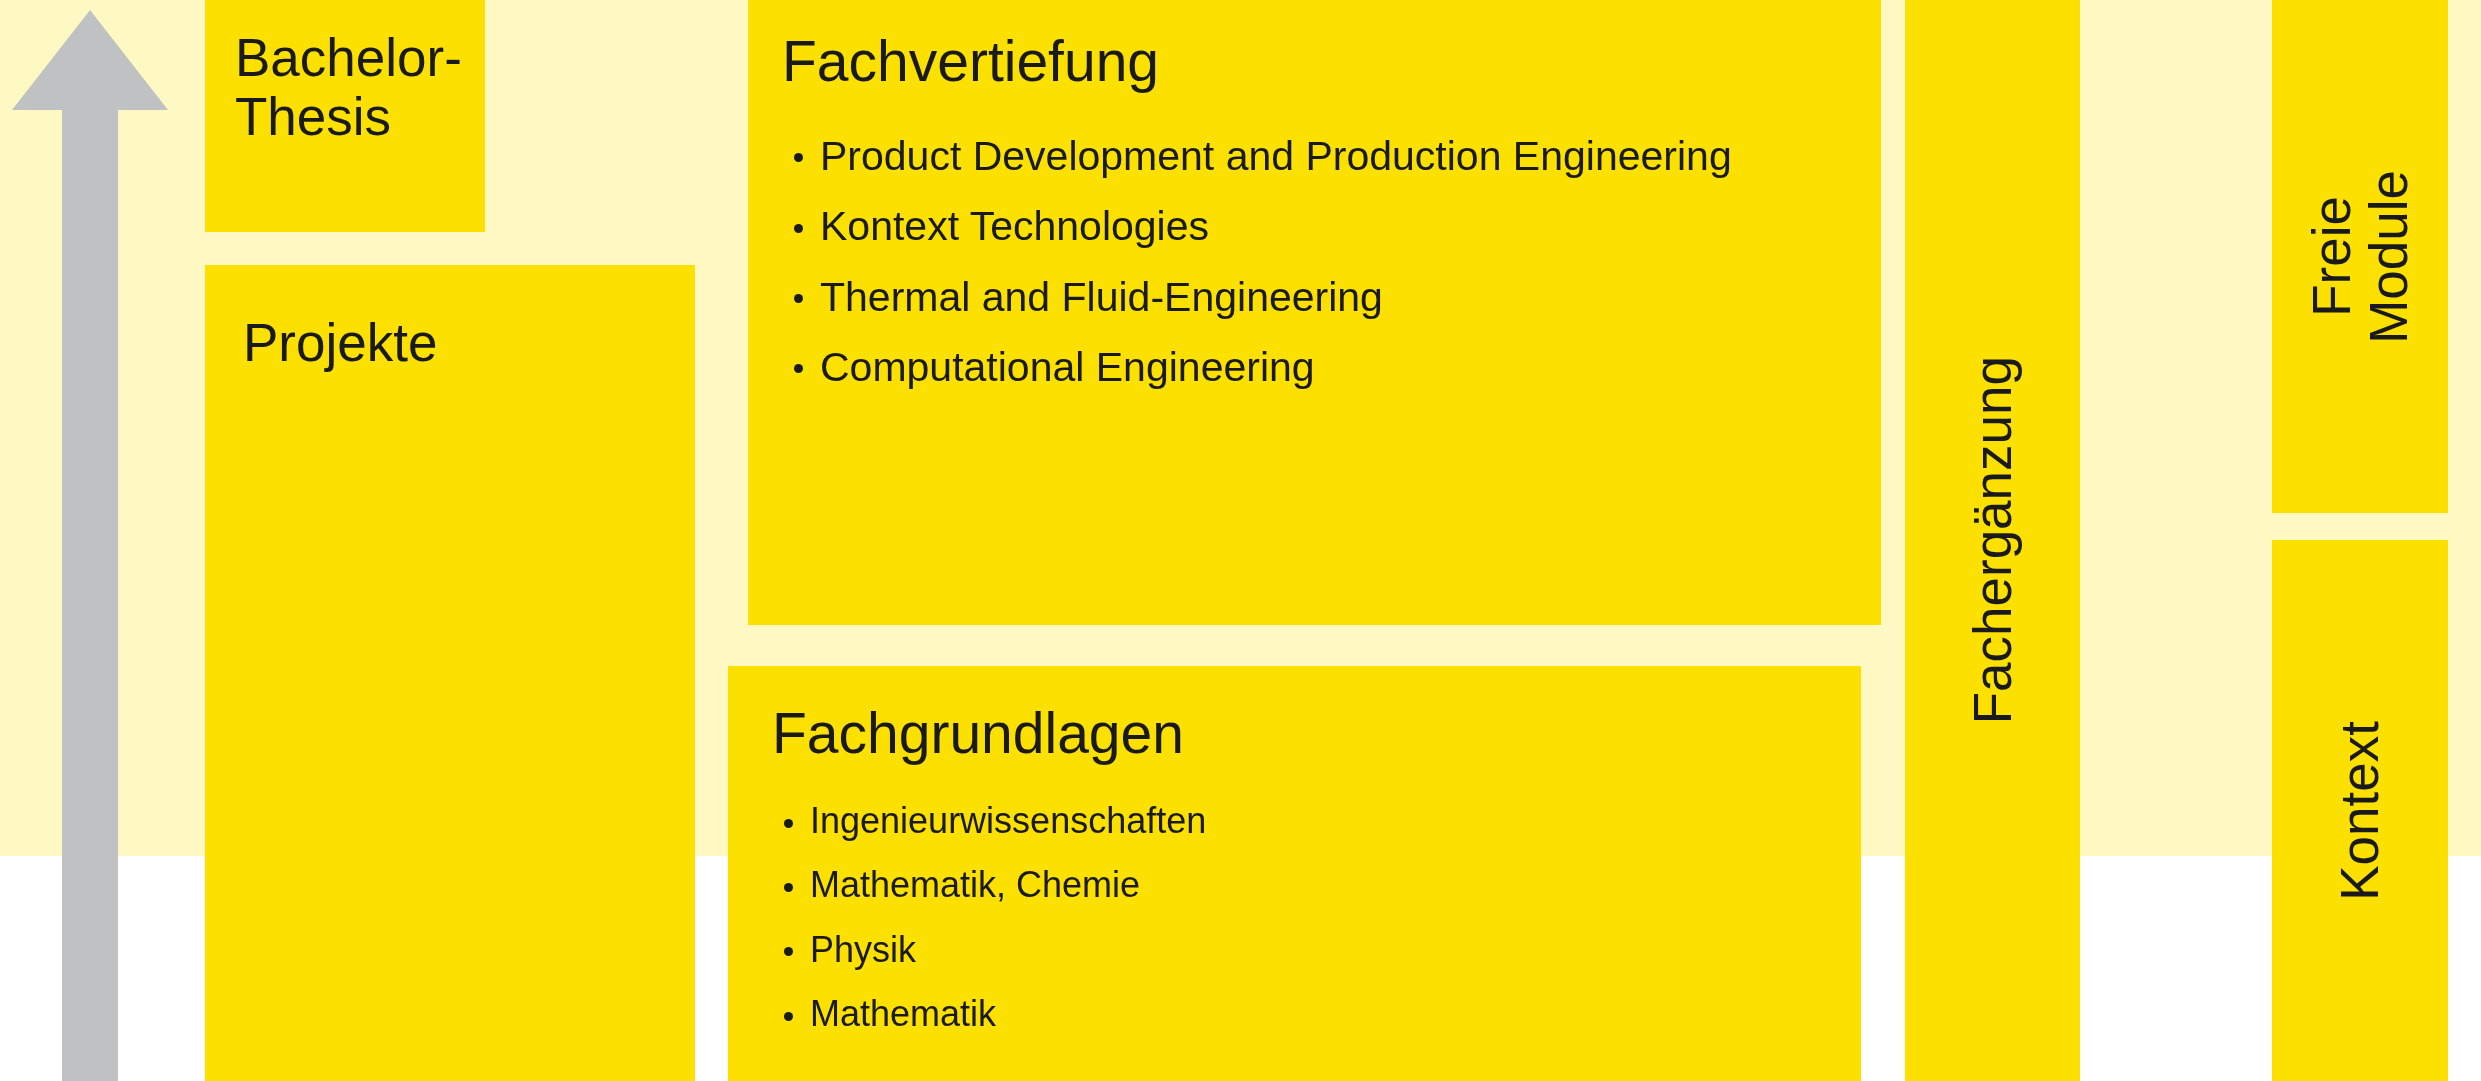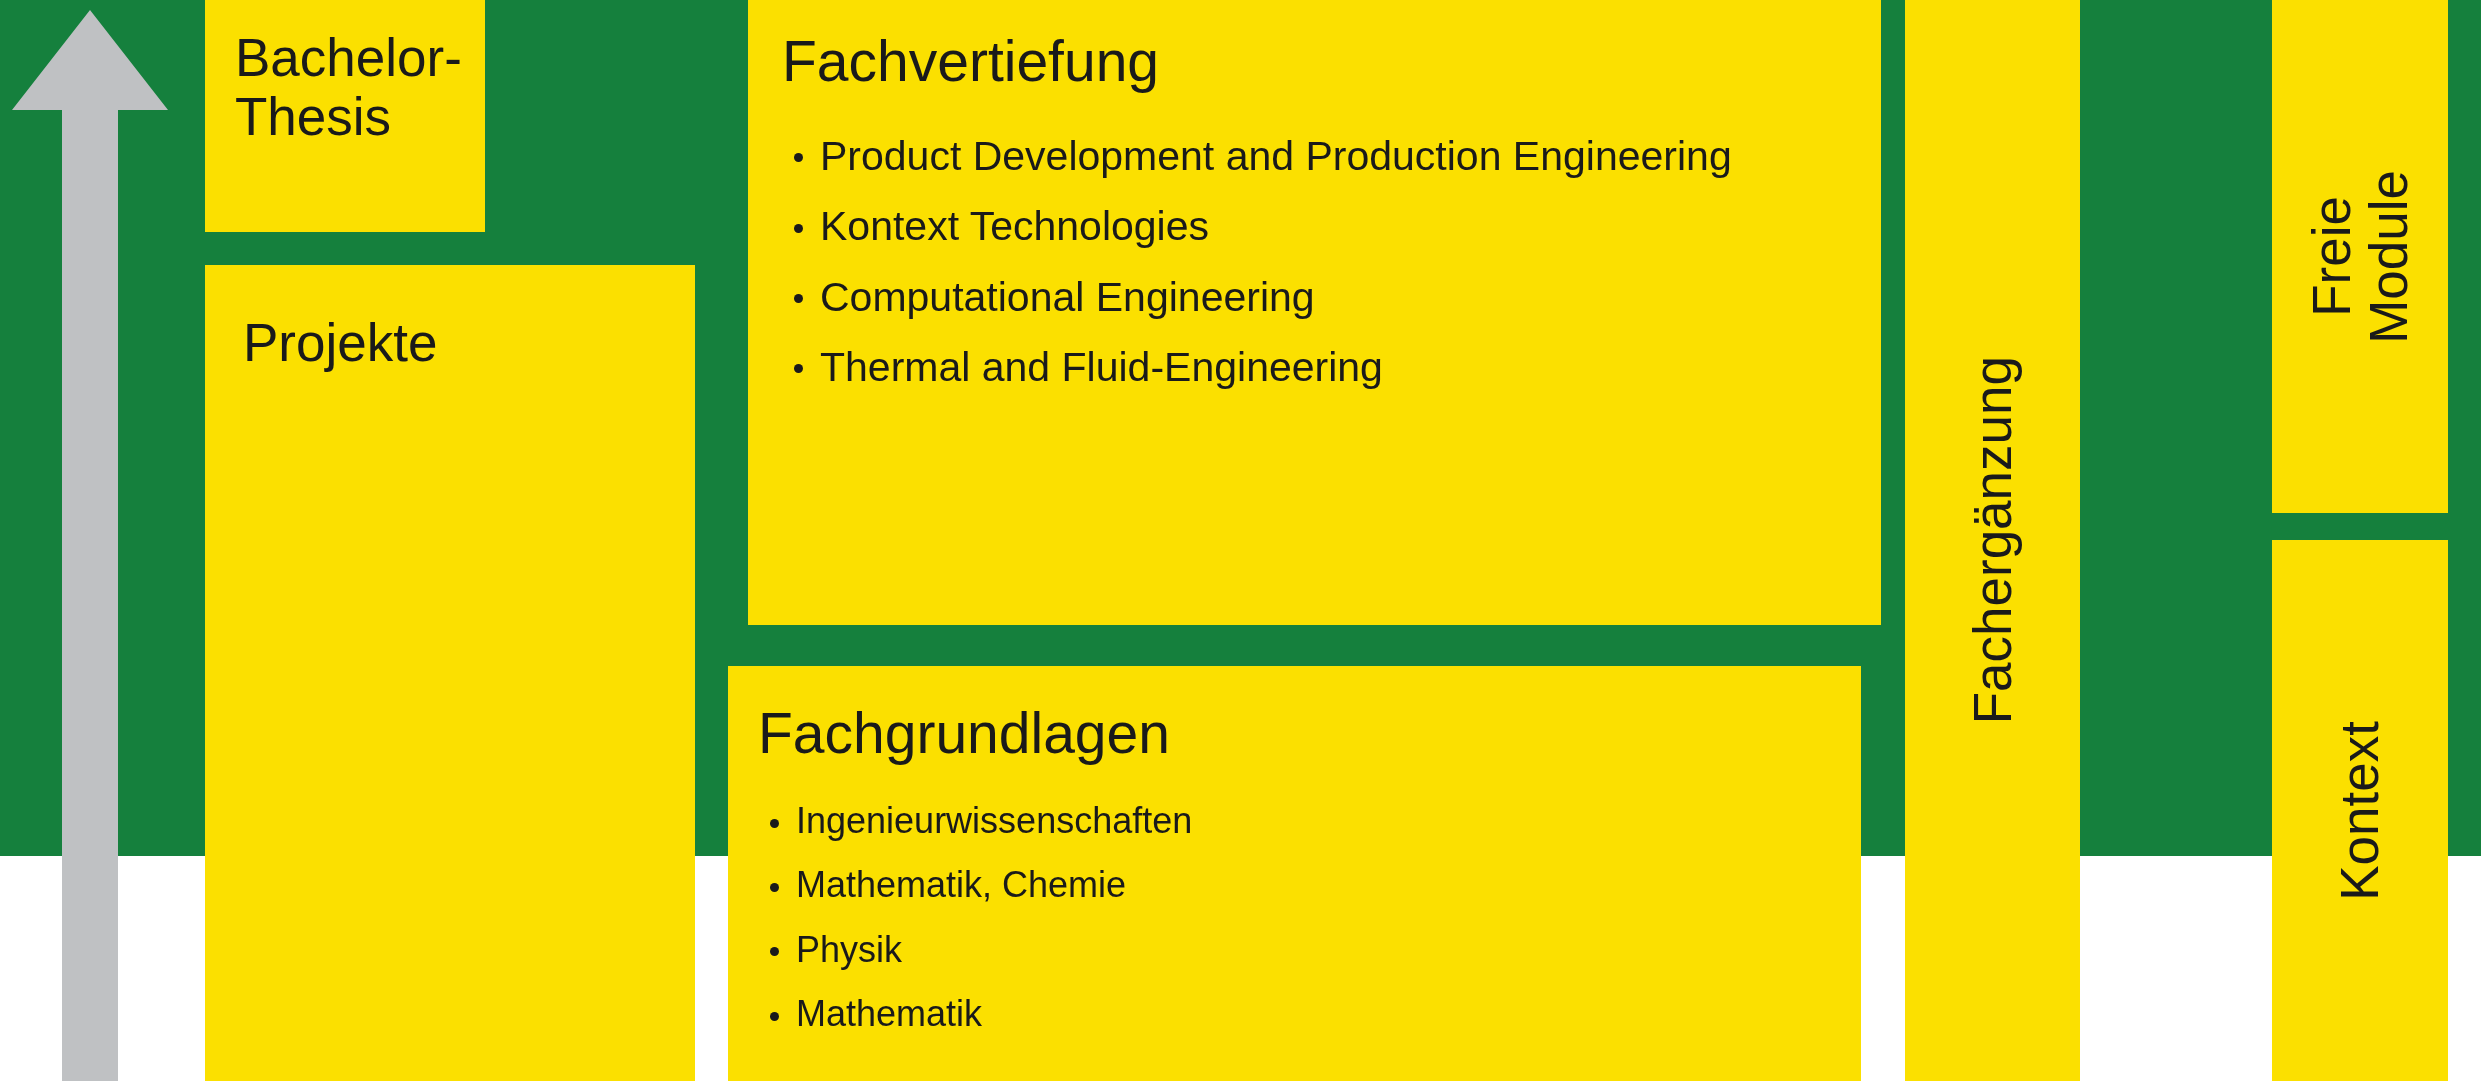--- a/index.html
+++ b/index.html
@@ -10,21 +10,21 @@
   body {
     font-family: "Liberation Sans", sans-serif;
     width: 2481px;
     height: 1081px;
     overflow: hidden;
   }
   #diagram {
     position: relative;
     width: 2481px;
     height: 856px;
-    background: #15803d;
+    background: #fef9c3;
   }
 
   
   .arrow-wrap {
     position: absolute;
     left: 10px;
     top: 0px;
     width: 160px;
     height: 1081px;
   }
@@ -103,21 +103,21 @@
     margin-bottom: 38px;
   }
   #block-vertiefung .bullets { font-size: 41px; }
   #block-vertiefung .bullets li { margin-bottom: 10px; }
 
   #block-grundlagen {
     left: 728px;
     top: 666px;
     width: 1133px;
     height: 415px;
-    padding: 36px 34px 0 30px;
+    padding: 36px 34px 0 44px;
   }
   #block-grundlagen .block-title {
     font-size: 57px;
     margin-bottom: 34px;
   }
   #block-grundlagen .bullets { font-size: 36px; }
   #block-grundlagen .bullets li { margin-bottom: 10px; }
 
   
   .block-vertical {
@@ -181,24 +181,24 @@
   <div class="block" id="block-vertiefung">
     <div class="block-title">Fachvertiefung</div>
     <ul class="bullets">
       <li>
         <span>Product Development and Production Engineering</span>
       </li>
       <li>
         <span>Kontext Technologies</span>
       </li>
       <li>
+        <span>Thermal and Fluid-Engineering</span>
+      </li>
+      <li>
         <span>Computational Engineering</span>
-      </li>
-      <li>
-        <span>Thermal and Fluid-Engineering</span>
       </li>
     </ul>
   </div>
 
   <div class="block" id="block-grundlagen">
     <div class="block-title">Fachgrundlagen</div>
     <ul class="bullets">
       <li>
         <span>Ingenieurwissenschaften</span>
       </li>

